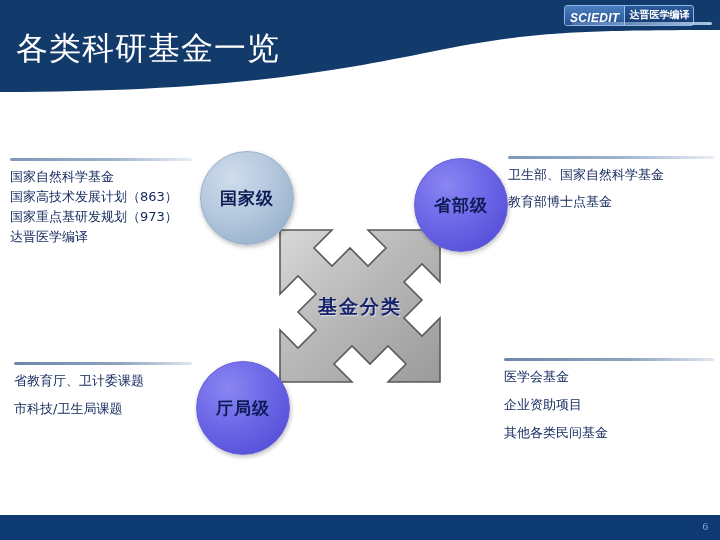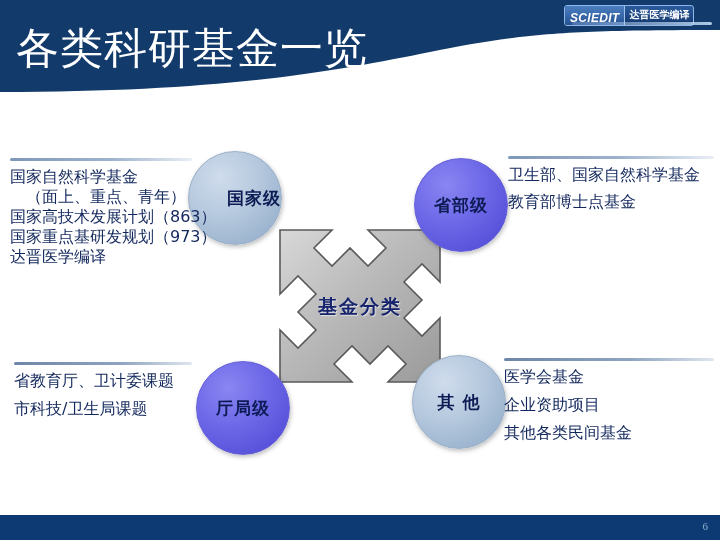--- a/index.html
+++ b/index.html
@@ -22,21 +22,21 @@
     left: 0; top: 0;
     width: 720px; height: 96px;
     overflow: hidden;
   }
   .header-band svg { display:block; }
 
   .slide-title {
     position: absolute;
     left: 16px;
     top: 28px;
-    font-size: 43px;
+    font-size: 32px;
     line-height: 40px;
     color: #ffffff;
     letter-spacing: 1px;
     white-space: nowrap;
     font-family: "DejaVu Sans", "Liberation Sans", sans-serif;
   }
 
   
   .logo {
     position: absolute;
@@ -105,21 +105,21 @@
   }
   .node-blue-light {
     background: radial-gradient(circle at 34% 28%, #cfdcec 0%, #b6c9de 42%, #8da8c6 100%);
     border: 1px solid #9bb0c8;
   }
   .node-violet {
     background: radial-gradient(circle at 34% 28%, #8a86f2 0%, #6f6ae8 40%, #4c45d4 100%);
     border: 1px solid #6761d8;
   }
 
-  #n-guojia { left: 188px; top: 151px; width: 92px; height: 92px; justify-content: flex-end; }
+  #n-guojia { left: 200px; top: 151px; width: 92px; height: 92px; }
   #n-shengbu { left: 414px; top: 158px; width: 92px; height: 92px; }
   #n-tingju  { left: 196px; top: 361px; width: 92px; height: 92px; }
   #n-qita    { left: 412px; top: 355px; width: 92px; height: 92px; }
 
   
   .center-shape {
     position: absolute;
     left: 278px;
     top: 228px;
     width: 164px;
@@ -140,21 +140,21 @@
     letter-spacing: 2px;
     text-shadow: 1px 1px 1px rgba(255,255,255,0.6);
     font-family: "DejaVu Sans", "Liberation Sans", sans-serif;
     pointer-events: none;
   }
 
   
   .txtblock {
     position: absolute;
     color: #12275c;
-    font-size: 16px;
+    font-size: 13px;
     line-height: 20px;
     font-family: "DejaVu Sans", "Liberation Sans", sans-serif;
   }
   .rule {
     height: 3px;
     border-radius: 2px;
     margin-bottom: 6px;
   }
   .rule-l {
     background: linear-gradient(90deg, #7f97b8 0%, #9db2cd 55%, #e9eef5 100%);
@@ -236,28 +236,24 @@
 
   <div id="n-guojia" class="node node-blue-light">
     <span>国家级</span>
   </div>
   <div id="n-shengbu" class="node node-violet">
     <span>省部级</span>
   </div>
   <div id="n-tingju" class="node node-violet">
     <span>厅局级</span>
   </div>
-  <div id="n-qita" class="node node-blue-light">
-    <span>其 他</span>
-  </div>
 
   <div id="t-tl" class="txtblock">
     <div class="rule rule-l"></div>
     <div class="line">国家自然科学基金</div>
-    <div class="line">　（面上、重点、青年）</div>
     <div class="line">国家高技术发展计划（863）</div>
     <div class="line">国家重点基研发规划（973）</div>
     <div class="line">达晋医学编译</div>
   </div>
 
   <div id="t-tr" class="txtblock">
     <div class="rule rule-r"></div>
     <div class="line">卫生部、国家自然科学基金</div>
     <div class="line">教育部博士点基金</div>
   </div>

